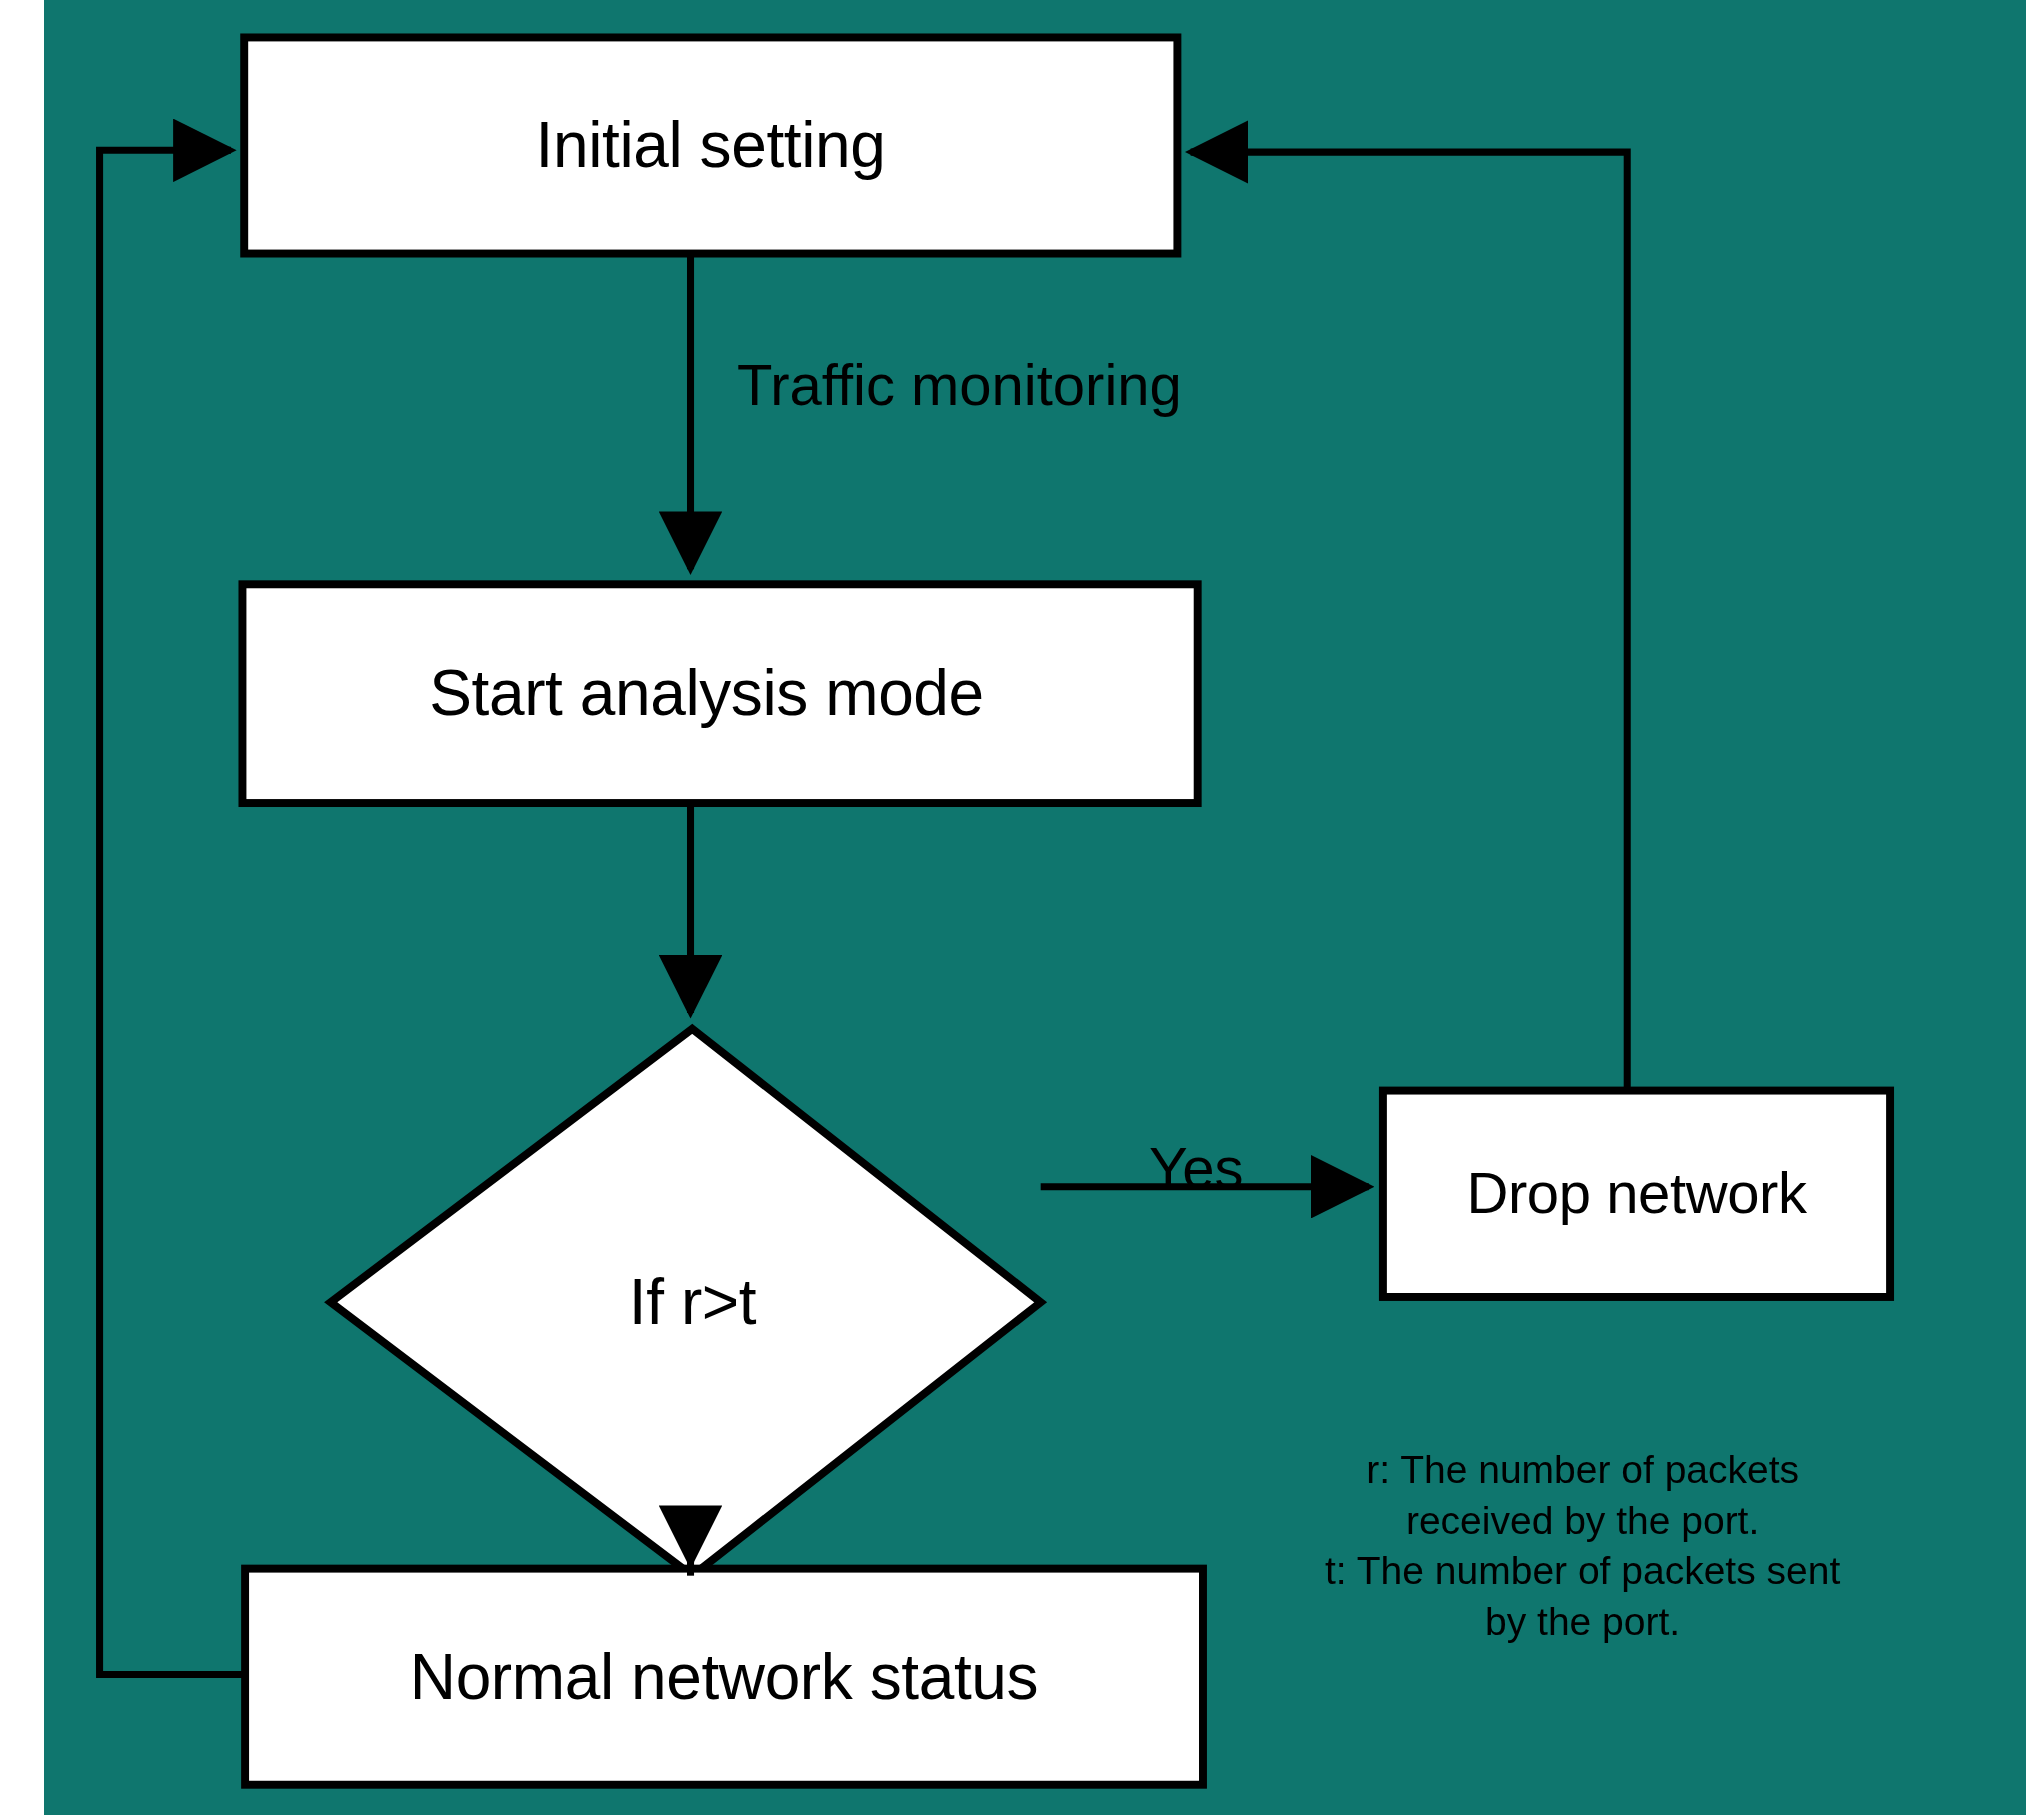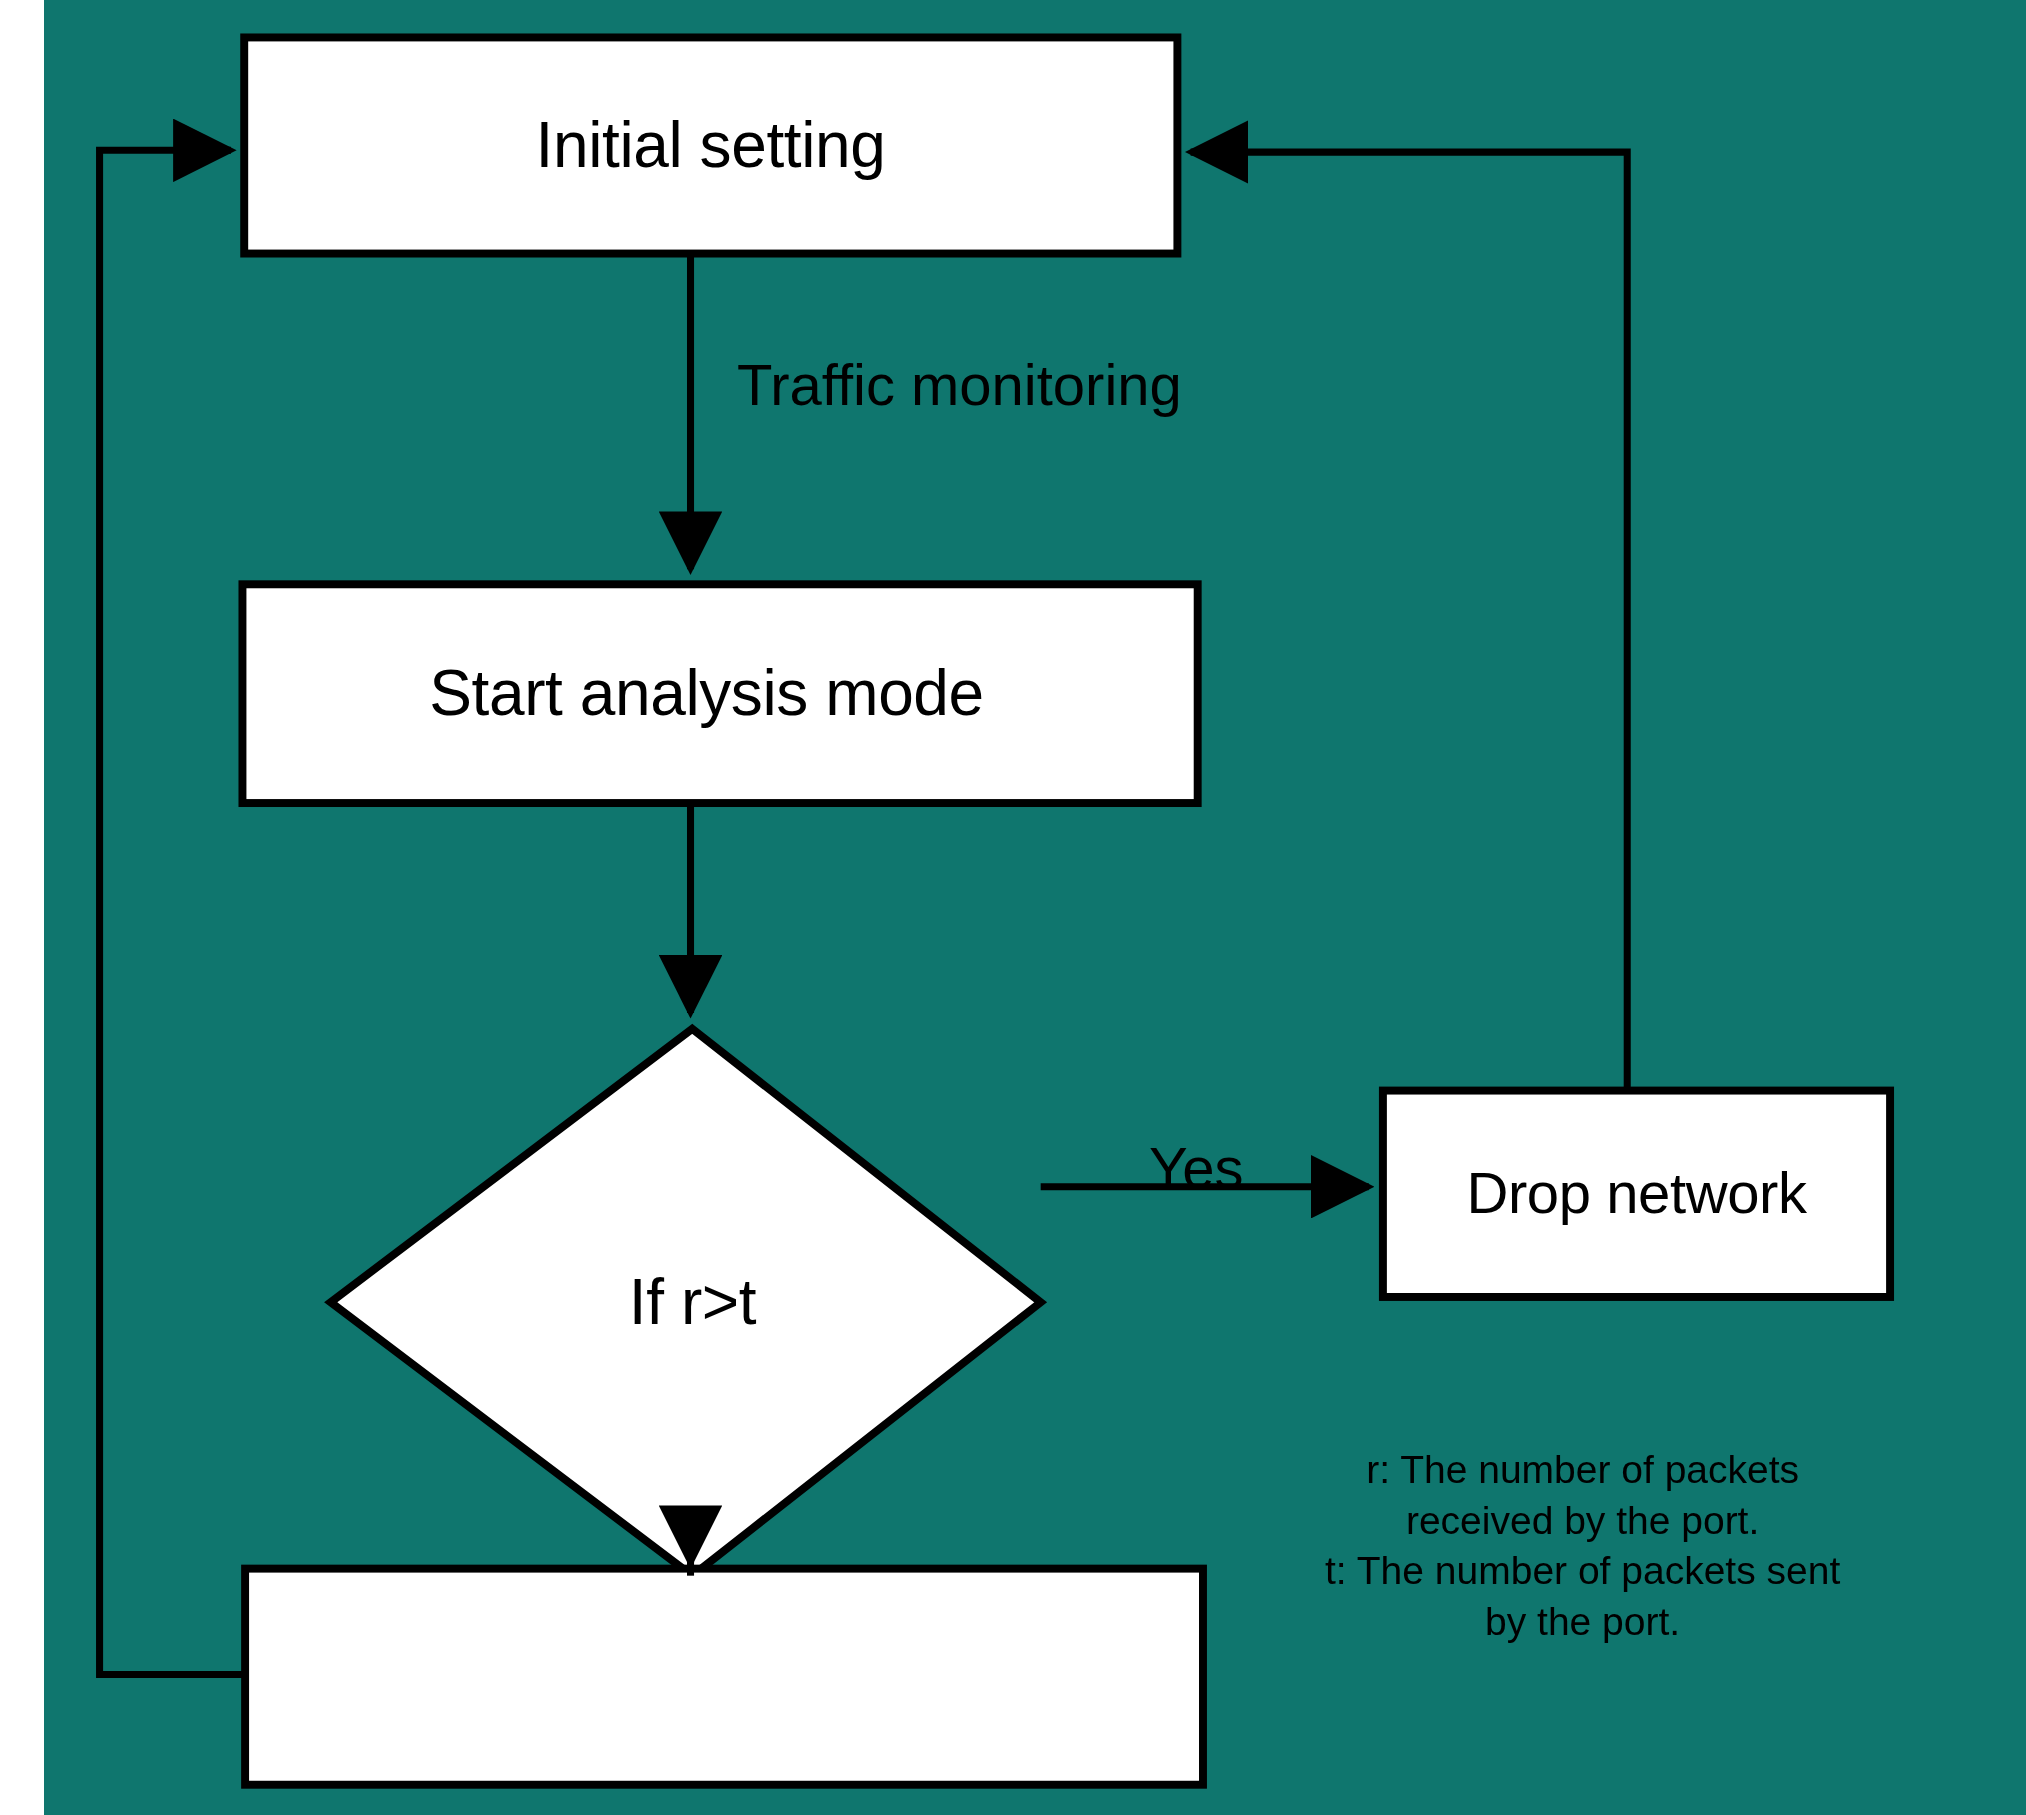--- a/index.html
+++ b/index.html
@@ -98,20 +98,21 @@
   </svg>
 
   <div class="node-label" style="left:200px; top:37px; width:933px; height:216px;">Initial setting</div>
 
   <div class="node-label" style="left:185px; top:584px; width:955px; height:219px;">Start analysis mode</div>
 
   <div class="node-label" style="left:375px; top:1214px; width:547px; height:176px;">If r&gt;t</div>
 
   <div class="node-label" style="left:1339px; top:1090px; width:507px; height:206px; font-size:58px;">Drop network</div>
 
+  <div class="node-label" style="left:201px; top:1569px; width:958px; height:216px;">Normal network status</div>
 
   <div class="edge-label" style="left:693px; top:353px;">Traffic monitoring</div>
 
   <div class="edge-label" style="left:1105px; top:1136px;">Yes</div>
 
   <div class="legend-block" style="left:1281px; top:1445px;">
     <span class="legend-line">r: The number of packets</span>
     <span class="legend-line">received by the port.</span>
     <span class="legend-line">t: The number of packets sent</span>
     <span class="legend-line">by the port.</span>

